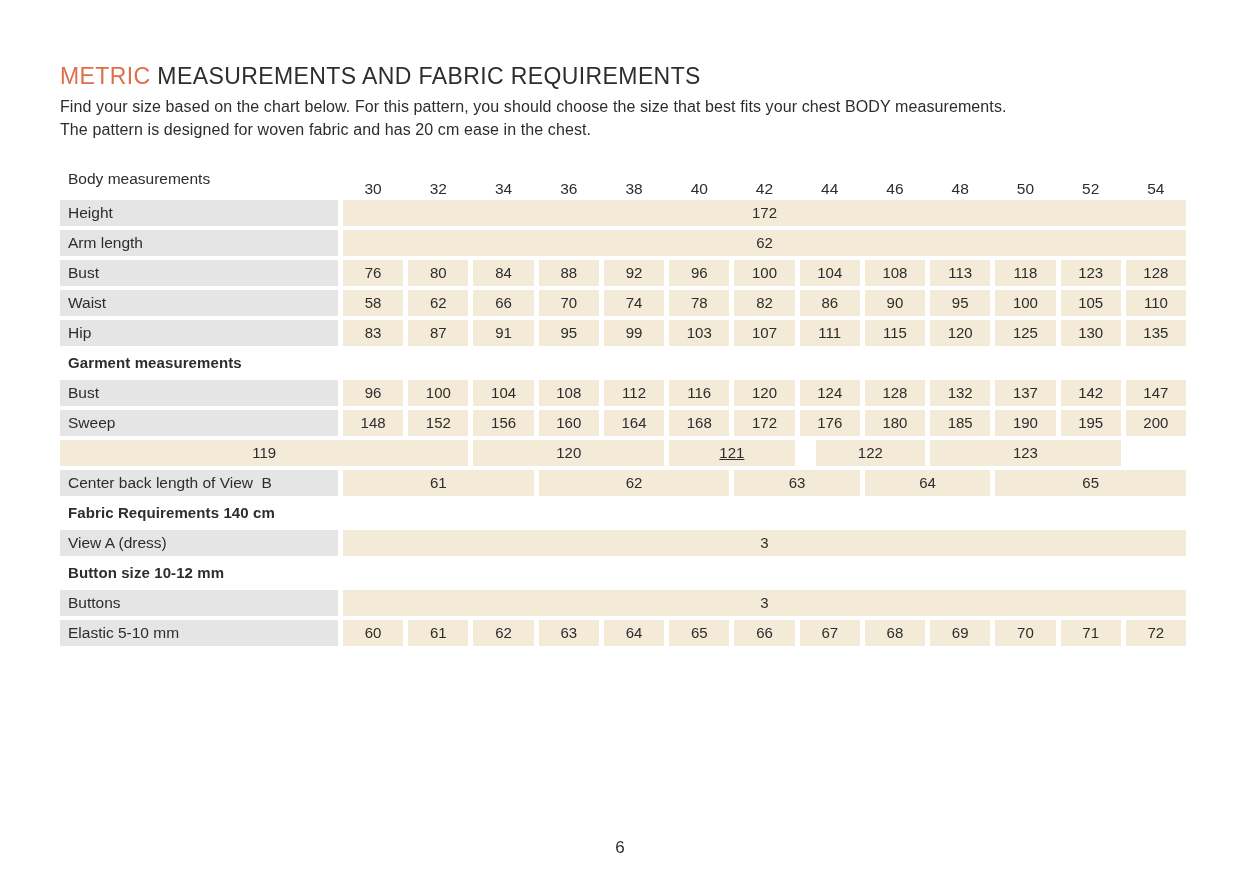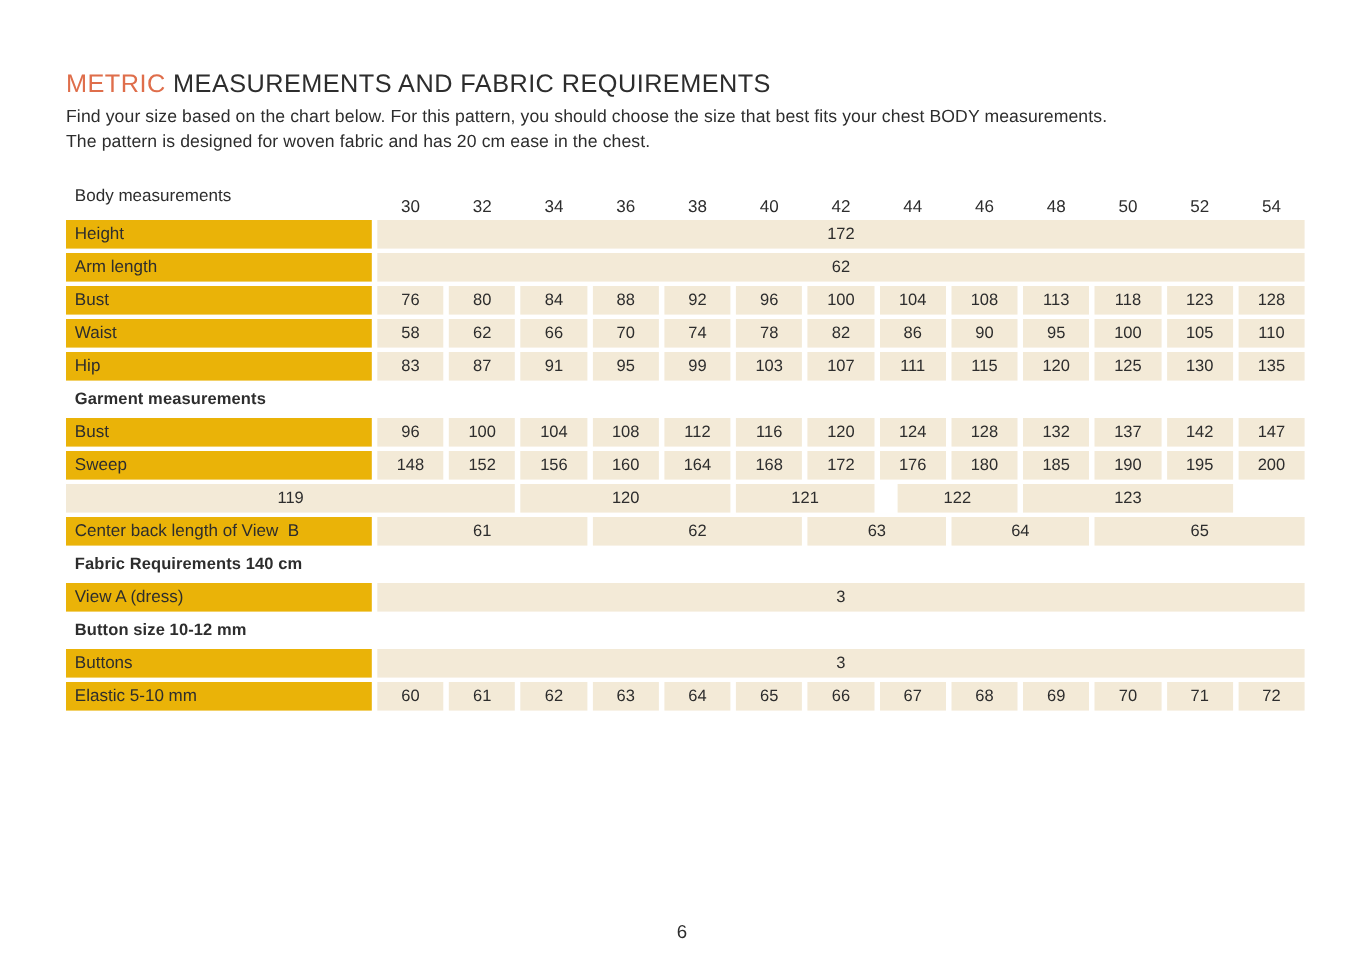--- a/index.html
+++ b/index.html
@@ -33,21 +33,21 @@
   .size-table { margin-top: 25px; }
 
   .t-row {
     display: grid;
     grid-template-columns: 278px repeat(13, 1fr);
     column-gap: 5px;
     height: 26px;
     margin-bottom: 4px;
   }
   .t-row .label {
-    background: #eab308;
+    background: #e5e5e5;
     font-size: 15.5px;
     line-height: 26px;
     padding-left: 8px;
     white-space: pre;
     overflow: hidden;
   }
   .t-row .cell {
     background: #f3ead7;
     font-size: 15px;
     line-height: 26px;
@@ -191,21 +191,21 @@
           <div class="cell">176</div>
           <div class="cell">180</div>
           <div class="cell">185</div>
           <div class="cell">190</div>
           <div class="cell">195</div>
           <div class="cell">200</div>
         </div>
         <div class="t-row">
           <div class="cell" style="grid-column: span 3;">119</div>
           <div class="cell" style="grid-column: span 3;">120</div>
-          <div class="cell" style="grid-column: span 2;">121</div>
+          <div class="cell" style="grid-column: span 2; text-decoration: underline;">121</div>
           <div class="cell" style="grid-column: span 2; margin-left: 16px;">122</div>
           <div class="cell" style="grid-column: span 3;">123</div>
         </div>
         <div class="t-row">
           <div class="label">Center back length of View  B</div>
           <div class="cell" style="grid-column: span 3;">61</div>
           <div class="cell" style="grid-column: span 3;">62</div>
           <div class="cell" style="grid-column: span 2;">63</div>
           <div class="cell" style="grid-column: span 2;">64</div>
           <div class="cell" style="grid-column: span 3;">65</div>

